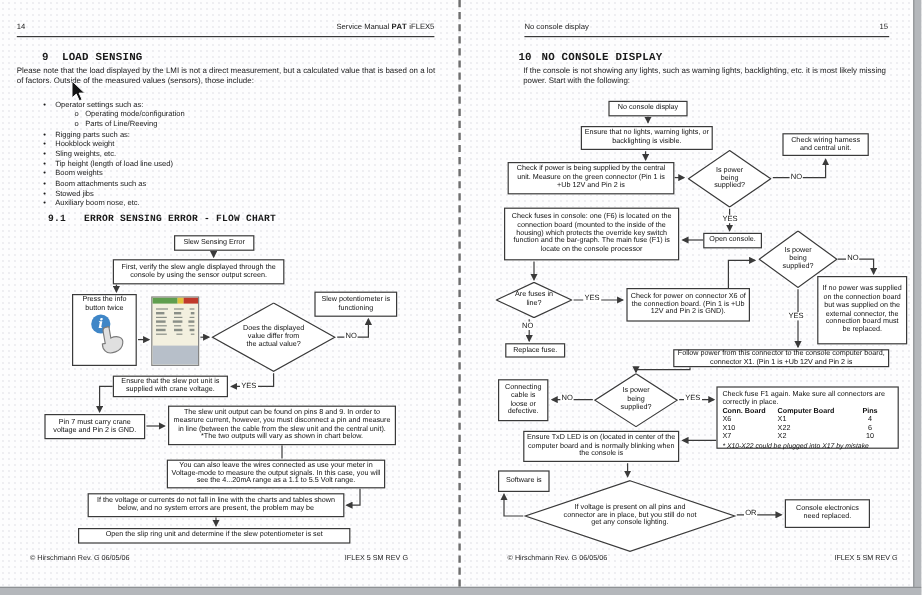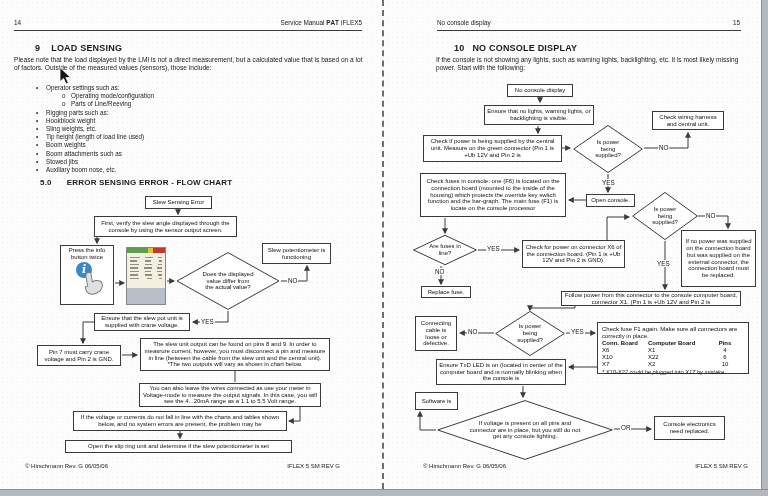--- a/index.html
+++ b/index.html
@@ -2,21 +2,21 @@
 <html><head>
 <meta charset="utf-8">
 <style>
   html,body{margin:0;padding:0;background:#e8e8e8;}
   #stage{position:relative;width:768px;height:496px;overflow:hidden;background-color:#fdfdfe;
     background-image:radial-gradient(circle, rgba(110,110,135,0.10) 0.8px, transparent 1px);
     background-size:5px 5px;font-family:"Liberation Sans",sans-serif;color:#1a1a1a;}
   .abs{position:absolute;}
   .hdr{font-size:6.4px;color:#222;}
   .rule{position:absolute;height:1px;background:#3a3a3a;}
-  .h1{position:absolute;font-size:9px;font-weight:bold;letter-spacing:.2px;white-space:nowrap;}
+  .h1{position:absolute;font-size:9px;font-weight:bold;letter-spacing:.2px;white-space:nowrap;font-family:Liberation Mono, monospace;}
   .h1 .num{display:inline-block;}
   .para{position:absolute;font-size:6.6px;line-height:7.9px;}
   .bullets{position:absolute;font-size:6.3px;line-height:8.2px;}
   .brow{display:flex;}
   .brow .mk{width:10px;flex:none;}
   .brow.sub{margin-left:26px;}
   .brow.sub .mk{width:9px;}
   .box{position:absolute;background:#fff;border:1px solid #3a3a3a;box-sizing:border-box;
     font-size:6px;line-height:6.9px;text-align:center;color:#111;
     display:flex;align-items:center;justify-content:center;padding:1px 2px;}
@@ -143,21 +143,21 @@
         <span class="mk">•</span>
         <span>Stowed jibs</span>
       </div>
     <div class="brow">
         <span class="mk">•</span>
         <span>Auxiliary boom nose, etc.</span>
       </div>
   </div>
 
   <div class="h1" style="left:40px;top:178px;font-size:8px;">
-    <span class="num" style="margin-right:15px;">5.0</span><span>ERROR SENSING ERROR - FLOW CHART</span>
+    <span class="num" style="margin-right:15px;">9.1</span><span>ERROR SENSING ERROR - FLOW CHART</span>
   </div>
 
   <div class="box" style="left:145px;top:196px;width:67px;height:13px;">Slew Sensing Error</div>
   <div class="box" style="left:94px;top:216px;width:143px;height:21px;">First, verify the slew angle displayed through the console by using the sensor output screen.</div>
 
   <div class="box" style="left:60px;top:245px;width:54px;height:60px;flex-direction:column;justify-content:flex-start;">
     <div>Press the info button twice</div>
     <div style="position:relative;width:100%;height:38px;">
       <div class="infocircle">
           <span>i</span>
@@ -232,21 +232,21 @@
   <span class="lbl" style="left:287px;top:277px;">NO</span>
   <span class="lbl" style="left:200px;top:318px;">YES</span>
 
   <div class="ftr" style="left:25px;top:463px;">© Hirschmann Rev. G 06/05/06</div>
   <div class="ftr" style="left:200px;top:463px;width:140px;text-align:right;">IFLEX 5 SM REV G</div>
 
   <div class="abs hdr" style="left:437px;top:19px;">No console display</div>
   <div class="abs hdr" style="left:650px;top:19px;width:90px;text-align:right;">15</div>
   <div class="rule" style="left:437px;top:30px;width:304px;"></div>
 
-  <div class="h1" style="left:454px;top:43px;">
+  <div class="h1" style="left:432px;top:43px;">
     <span class="num" style="margin-right:8px;">10</span><span>NO CONSOLE DISPLAY</span>
   </div>
 
   <div class="para" style="left:436px;top:56px;width:308px;">If the console is not showing any lights, such as warning lights, backlighting, etc. it is most likely missing power. Start with the following:</div>
 
   <div class="box" style="left:507px;top:84px;width:66px;height:13px;">No console display</div>
   <div class="box" style="left:484px;top:105px;width:110px;height:20px;">Ensure that no lights, warning lights, or backlighting is visible.</div>
   <div class="box" style="left:652px;top:111px;width:72px;height:19px;">Check wiring harness and central unit.</div>
   <div class="box" style="left:423px;top:135px;width:139px;height:27px;">Check if power is being supplied by the central unit.  Measure on the green connector (Pin 1 is +Ub 12V and Pin 2 is</div>
 

